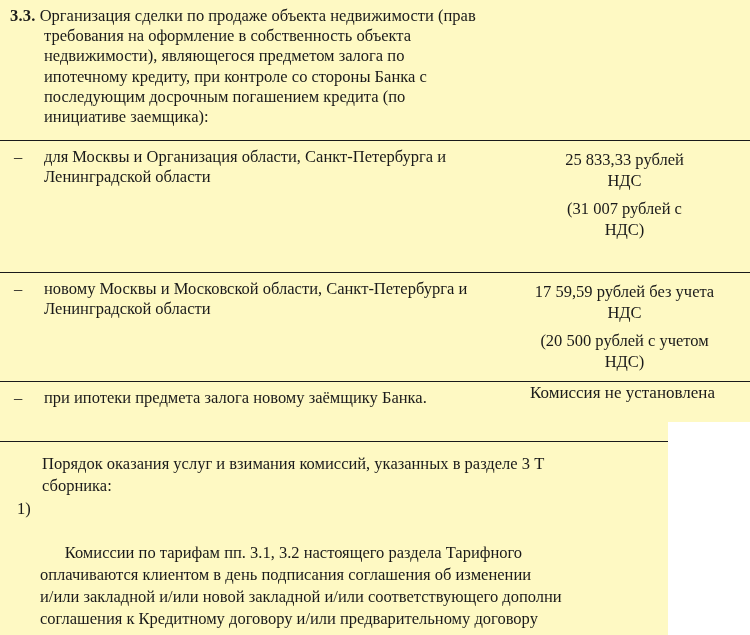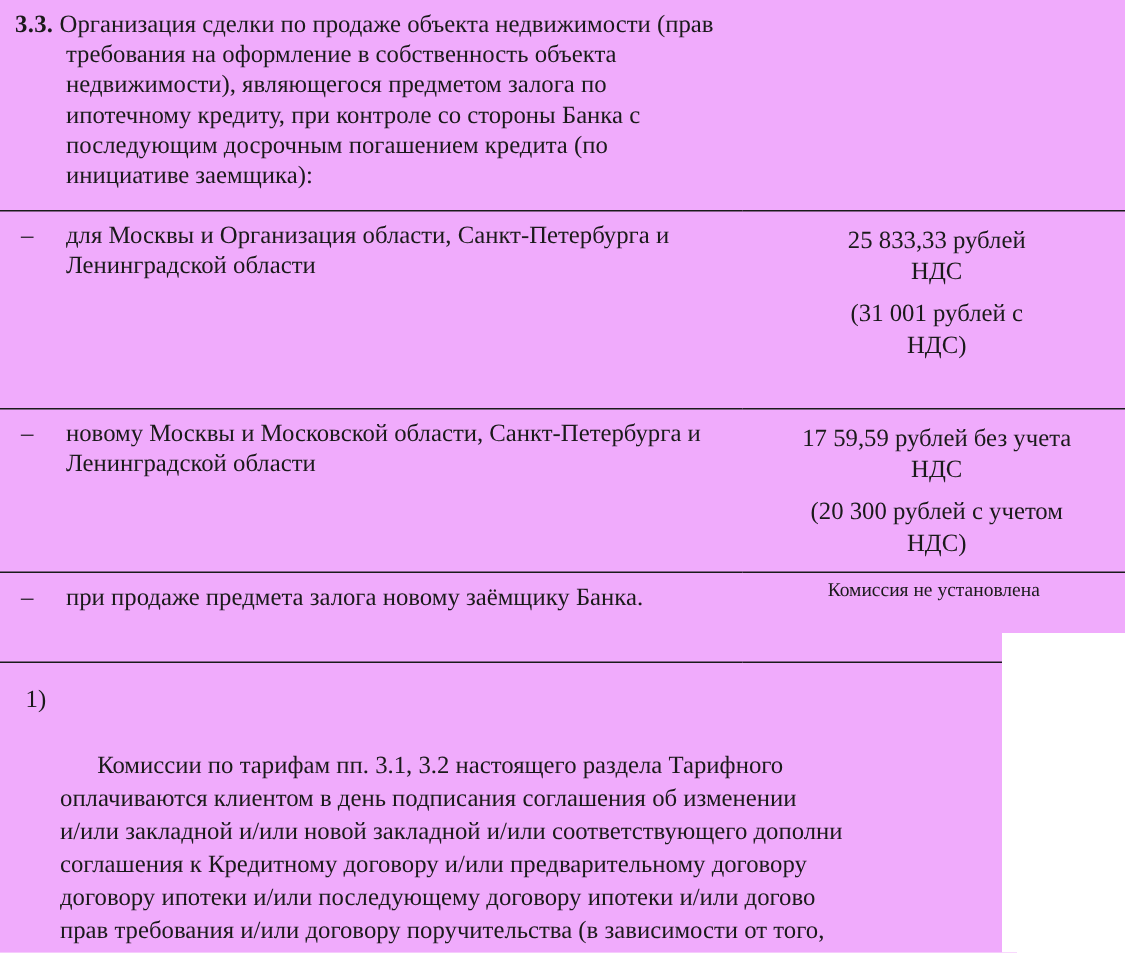--- a/index.html
+++ b/index.html
@@ -13,21 +13,21 @@
     font-family: "Liberation Serif", "DejaVu Serif", serif;
     color: #1a1a1a;
     overflow: hidden;
     position: relative;
   }
 
   .page {
     width: 750px;
     height: 635px;
     position: relative;
-    background: #f0abfc;
+    background: #fef9c3;
     overflow: hidden;
   }
 
   
   .tariff-table {
     width: 750px;
     border-collapse: collapse;
     table-layout: fixed;
   }
   .tariff-table td {
@@ -90,21 +90,21 @@
   .price-line {
     font-size: 16.5px;
     line-height: 21px;
     white-space: nowrap;
   }
   .price-gap {
     height: 7px;
   }
 
   .price-simple {
-    font-size: 13px;
+    font-size: 17px;
     line-height: 21px;
     text-align: center;
   }
 
   
   .r1 .desc-cell { height: 126px; }
   .r2 .desc-cell { height: 117px; }
   .r3 .desc-cell { height: 94px; }
   .r4 .desc-cell { height: 45px; }
 
@@ -176,69 +176,71 @@
               <span class="bullet-dash">–</span>
               <span>для Москвы и Организация области, Санкт-Петербурга и Ленинградской области</span>
             </div>
           </div>
         </td>
         <td class="col-price">
           <div class="price-cell">
             <div class="price-line">25 833,33 рублей</div>
             <div class="price-line">НДС</div>
             <div class="price-gap"></div>
-            <div class="price-line">(31 001 рублей с</div>
+            <div class="price-line">(31 007 рублей с</div>
             <div class="price-line">НДС)</div>
           </div>
         </td>
       </tr>
 
       <tr class="r3 row-sep">
         <td class="col-desc">
           <div class="desc-cell">
             <div class="bullet-row">
               <span class="bullet-dash">–</span>
               <span>новому Москвы и Московской области, Санкт-Петербурга и Ленинградской области</span>
             </div>
           </div>
         </td>
         <td class="col-price">
           <div class="price-cell">
             <div class="price-line">17 59,59 рублей без учета</div>
             <div class="price-line">НДС</div>
             <div class="price-gap"></div>
-            <div class="price-line">(20 300 рублей с учетом</div>
+            <div class="price-line">(20 500 рублей с учетом</div>
             <div class="price-line">НДС)</div>
           </div>
         </td>
       </tr>
 
       <tr class="r4 row-sep">
         <td class="col-desc">
           <div class="desc-cell">
             <div class="bullet-row">
               <span class="bullet-dash">–</span>
-              <span>при продаже предмета залога новому заёмщику Банка.</span>
+              <span>при ипотеки предмета залога новому заёмщику Банка.</span>
             </div>
           </div>
         </td>
         <td class="col-price">
           <div class="price-simple">Комиссия не установлена</div>
         </td>
       </tr>
 
       <tr class="row-sep">
         <td class="col-desc"></td>
         <td class="col-price" style="border-left:0"></td>
       </tr>
 
     </tbody>
   </table>
 
   <div class="below">
+    <div class="para-intro">Порядок оказания услуг и взимания комиссий, указанных в разделе 3 Т
+сборника:</div>
 
     <div class="numbered">
       <span class="marker">1)</span>
       <span>Комиссии по тарифам пп. 3.1, 3.2 настоящего раздела Тарифного
 оплачиваются клиентом в день подписания соглашения об изменении 
 и/или закладной и/или новой закладной и/или соответствующего дополни
 соглашения к Кредитному договору и/или предварительному договору
 договору ипотеки и/или последующему договору ипотеки и/или догово
 прав требования и/или договору поручительства (в зависимости от того,</span>
     </div>

